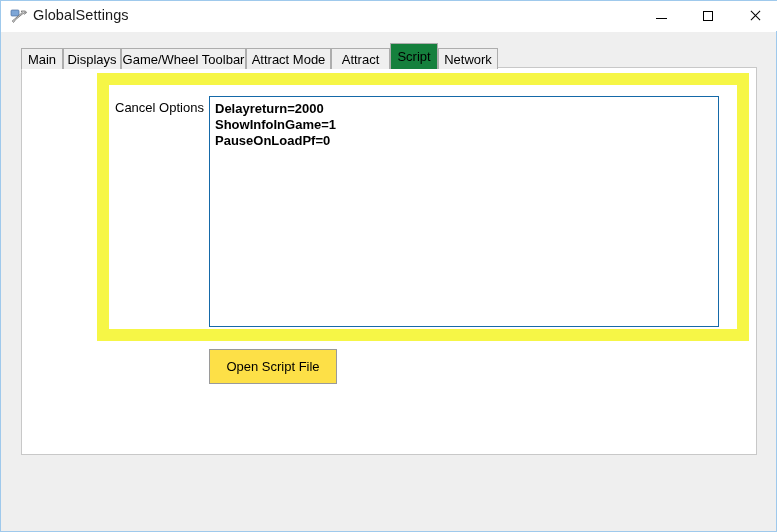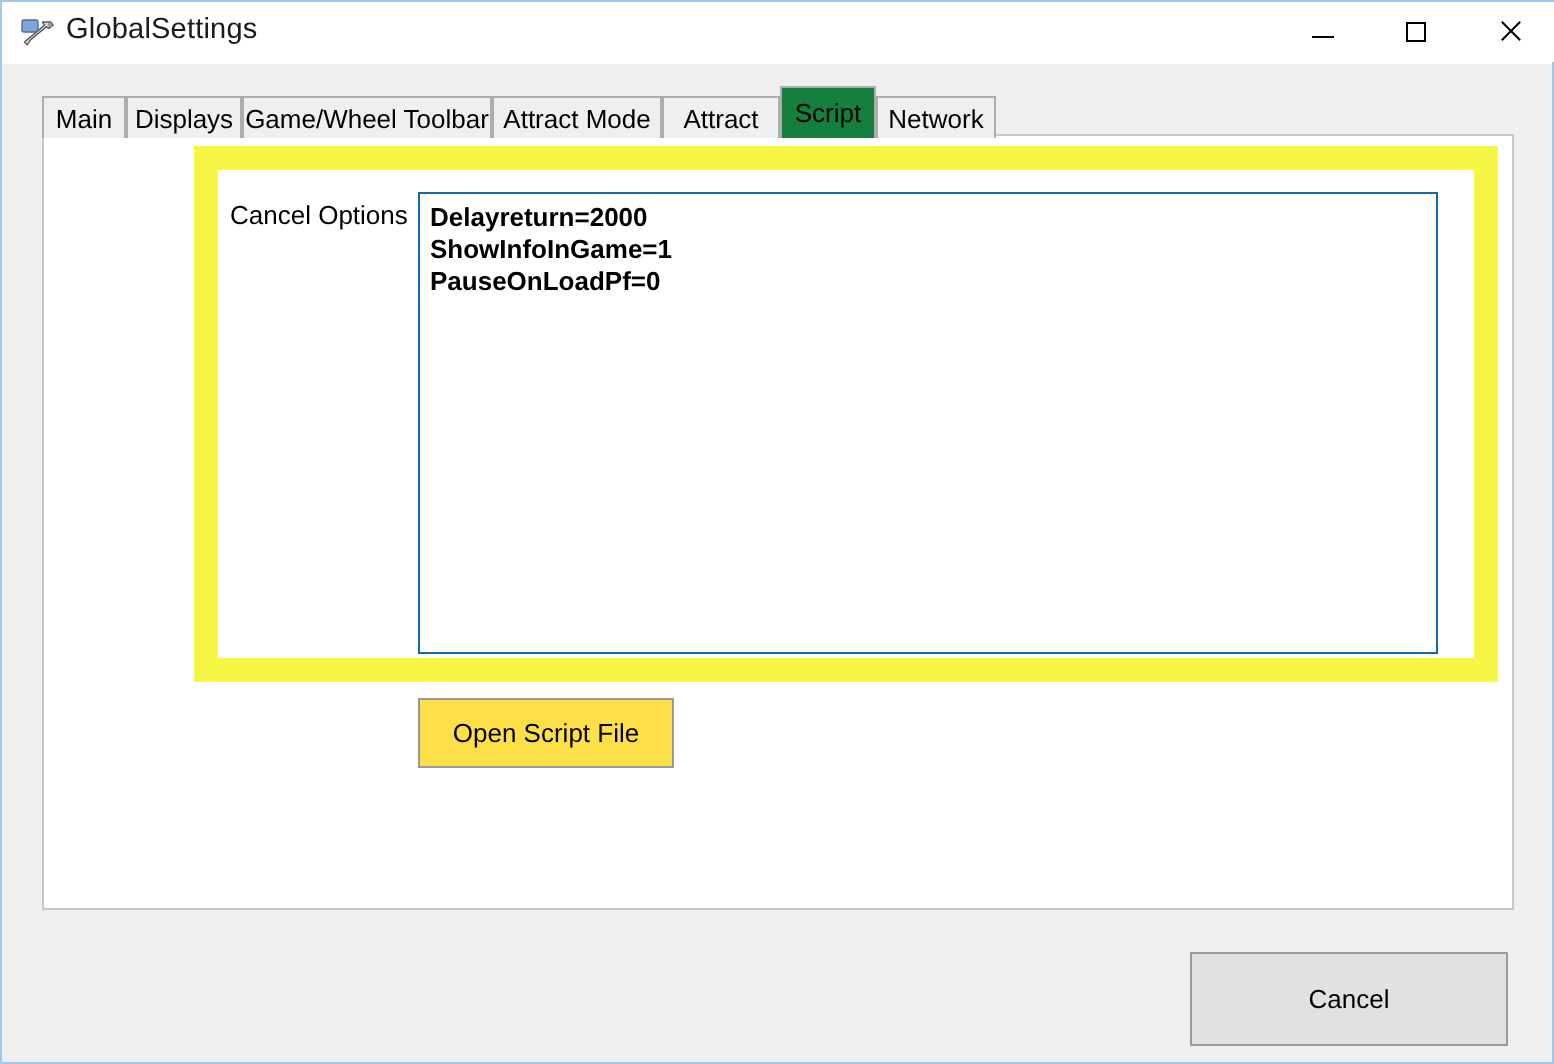--- a/index.html
+++ b/index.html
@@ -251,15 +251,14 @@
   <div id="custom-options-label">Cancel Options</div>
 
   <textarea id="custom-options-textarea" spellcheck="false" placeholder="" style="">Delayreturn=2000
 ShowInfoInGame=1
 PauseOnLoadPf=0</textarea>
 
   <div id="open-script-file-button">Open Script File</div>
 
   <div id="highlight-box"></div>
 
-  <div class="footer-btn" id="cancel-button">Cancel</div>
 
 </div>
 
 </body></html>

